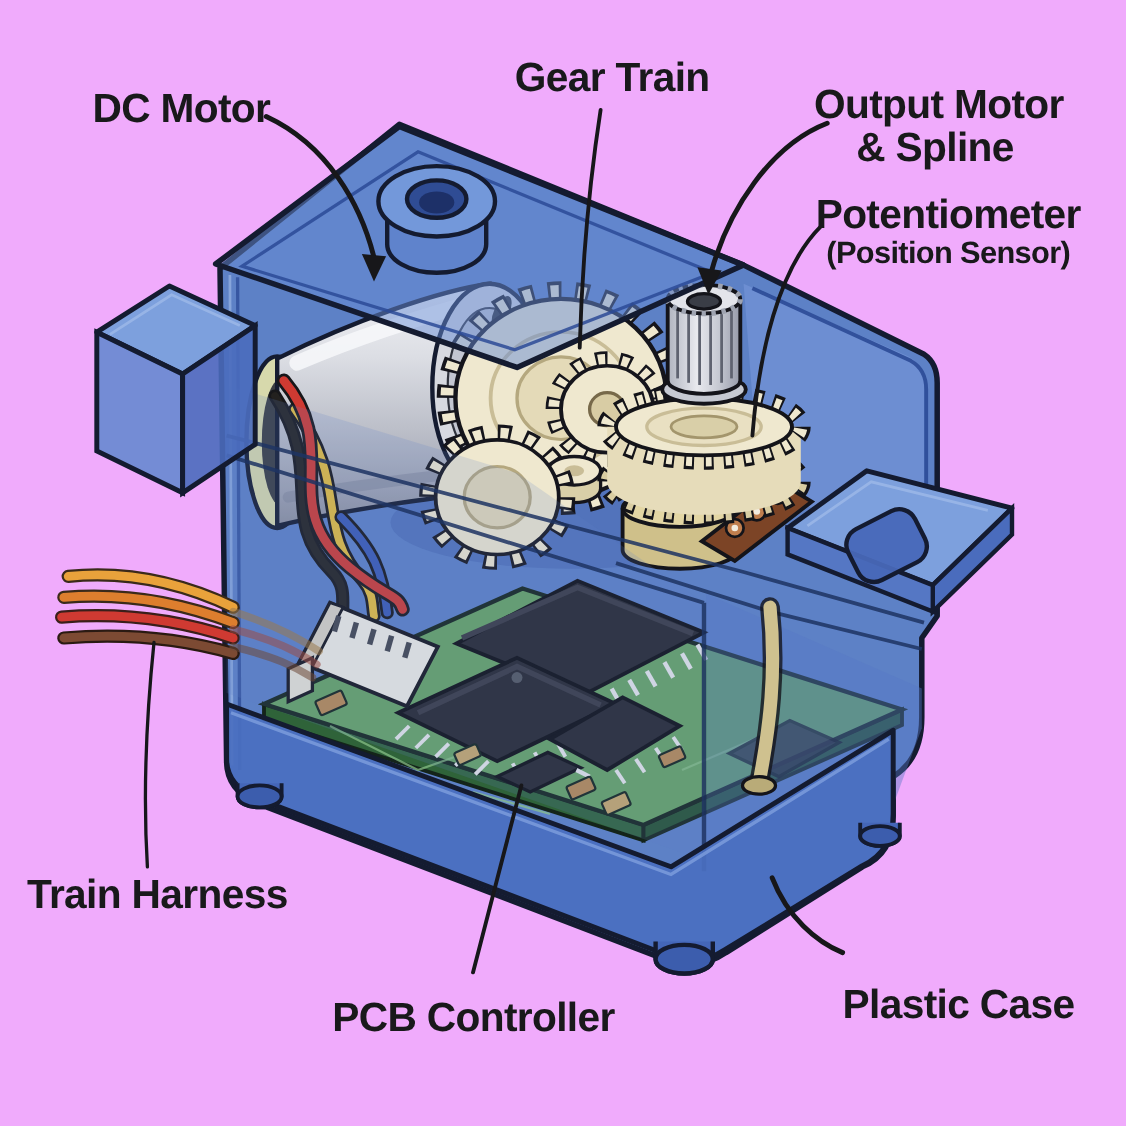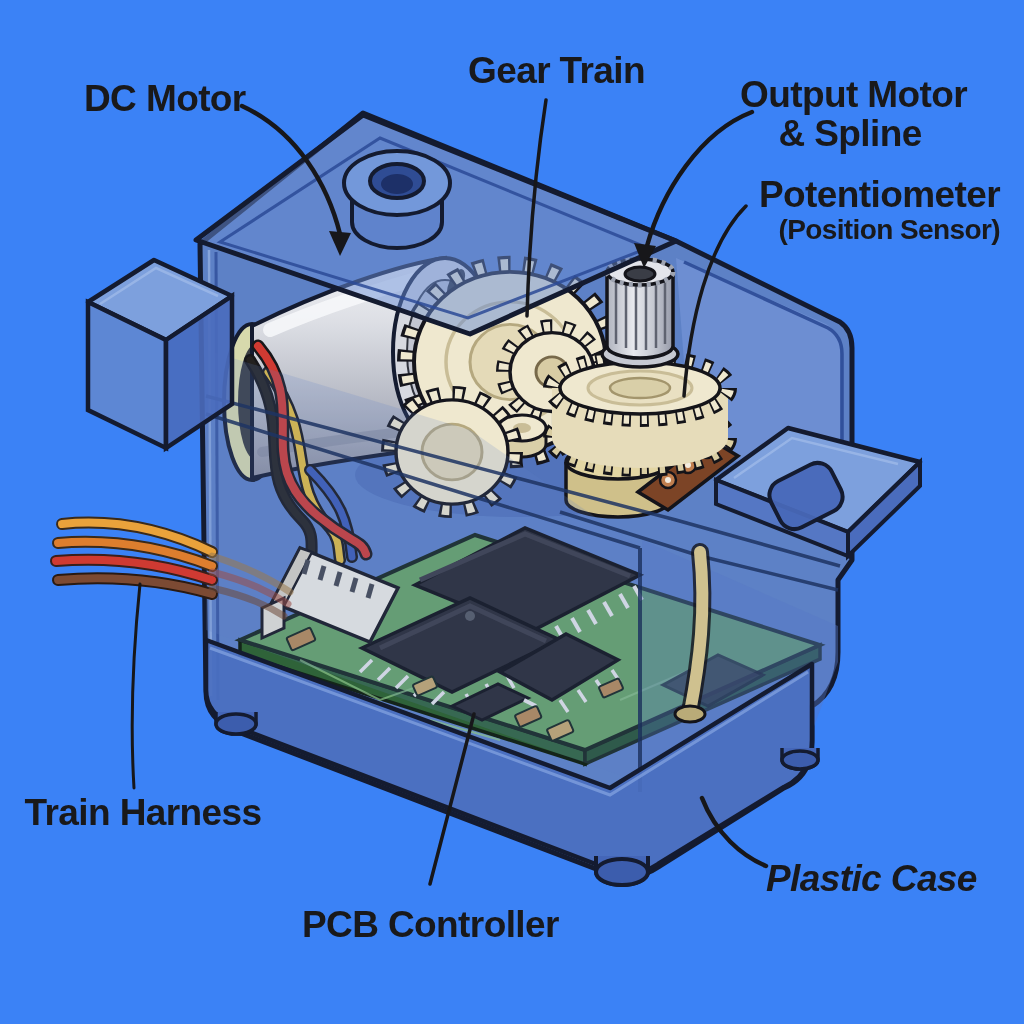--- a/index.html
+++ b/index.html
@@ -1,29 +1,29 @@
 <!DOCTYPE html>
 <html style="--label-color: #19191b; --outline: #141b30; --case-blue: #5d81c6; --case-blue-light: #7da0dd; --case-blue-deep: #4468b8; --case-blue-dark: #2b4a96; --gear-cream: #efe8cf; --gear-cream-shade: #d9cda2; --motor-silver: #d7d9e0; --motor-ring: #d7d9ac; --pcb-green: #67a463; --pcb-green-dark: #2f6339; --chip-black: #26262c; --pot-brown: #7c4426; --pot-copper: #c07e4e; --pot-tan: #cfc08a; --wire-red: #cf3a32; --wire-orange: #dd7e2e; --wire-orange-light: #e9a23b; --wire-brown: #7c4a33; --wire-yellow: #e5be3e; --wire-blue: #3b5bb5; --wire-black: #23211f;"><head>
 <meta charset="utf-8">
 <style>
   html,body{margin:0;padding:0;background:#ffffff;}
-  #stage{position:relative;width:1024px;height:1024px;background:#3b82f6;overflow:hidden;
+  #stage{position:relative;width:1024px;height:1024px;background:#f0abfc;overflow:hidden;
          font-family:"Liberation Sans",sans-serif;}
   #art{position:absolute;left:0;top:0;}
   .label{position:absolute;font-family:"Liberation Sans",sans-serif;font-weight:700;
          color:var(--label-color,#19191b);line-height:1.05;letter-spacing:-0.6px;
          white-space:nowrap;font-size:37px;}
   .label .sub{font-size:28px;font-weight:700;}
   #lbl-dc{left:84px;top:80px;}
   #lbl-gear{left:468px;top:52px;}
   #lbl-out{left:740px;top:76px;width:220px;text-align:center;}
-  #lbl-pot{left:724px;top:176px;width:276px;text-align:right;}
+  #lbl-pot{left:724px;top:176px;width:276px;text-align:center;}
   #lbl-wire{left:22px;top:794px;width:242px;text-align:center;}
   #lbl-pcb{left:302px;top:884px;margin-top:22px;}
-  #lbl-case{left:766px;top:860px;font-style:italic;}
+  #lbl-case{left:766px;top:894px;}
 </style>
 </head>
 <body>
 
 <div id="stage">
 
 <svg id="art" width="1024" height="1024" viewBox="0 0 1024 1024">
   <defs>
     <linearGradient id="motorGrad" x1="0" y1="0" x2="0" y2="1">
       <stop offset="0%" stop-color="#f2f3f6"></stop>

